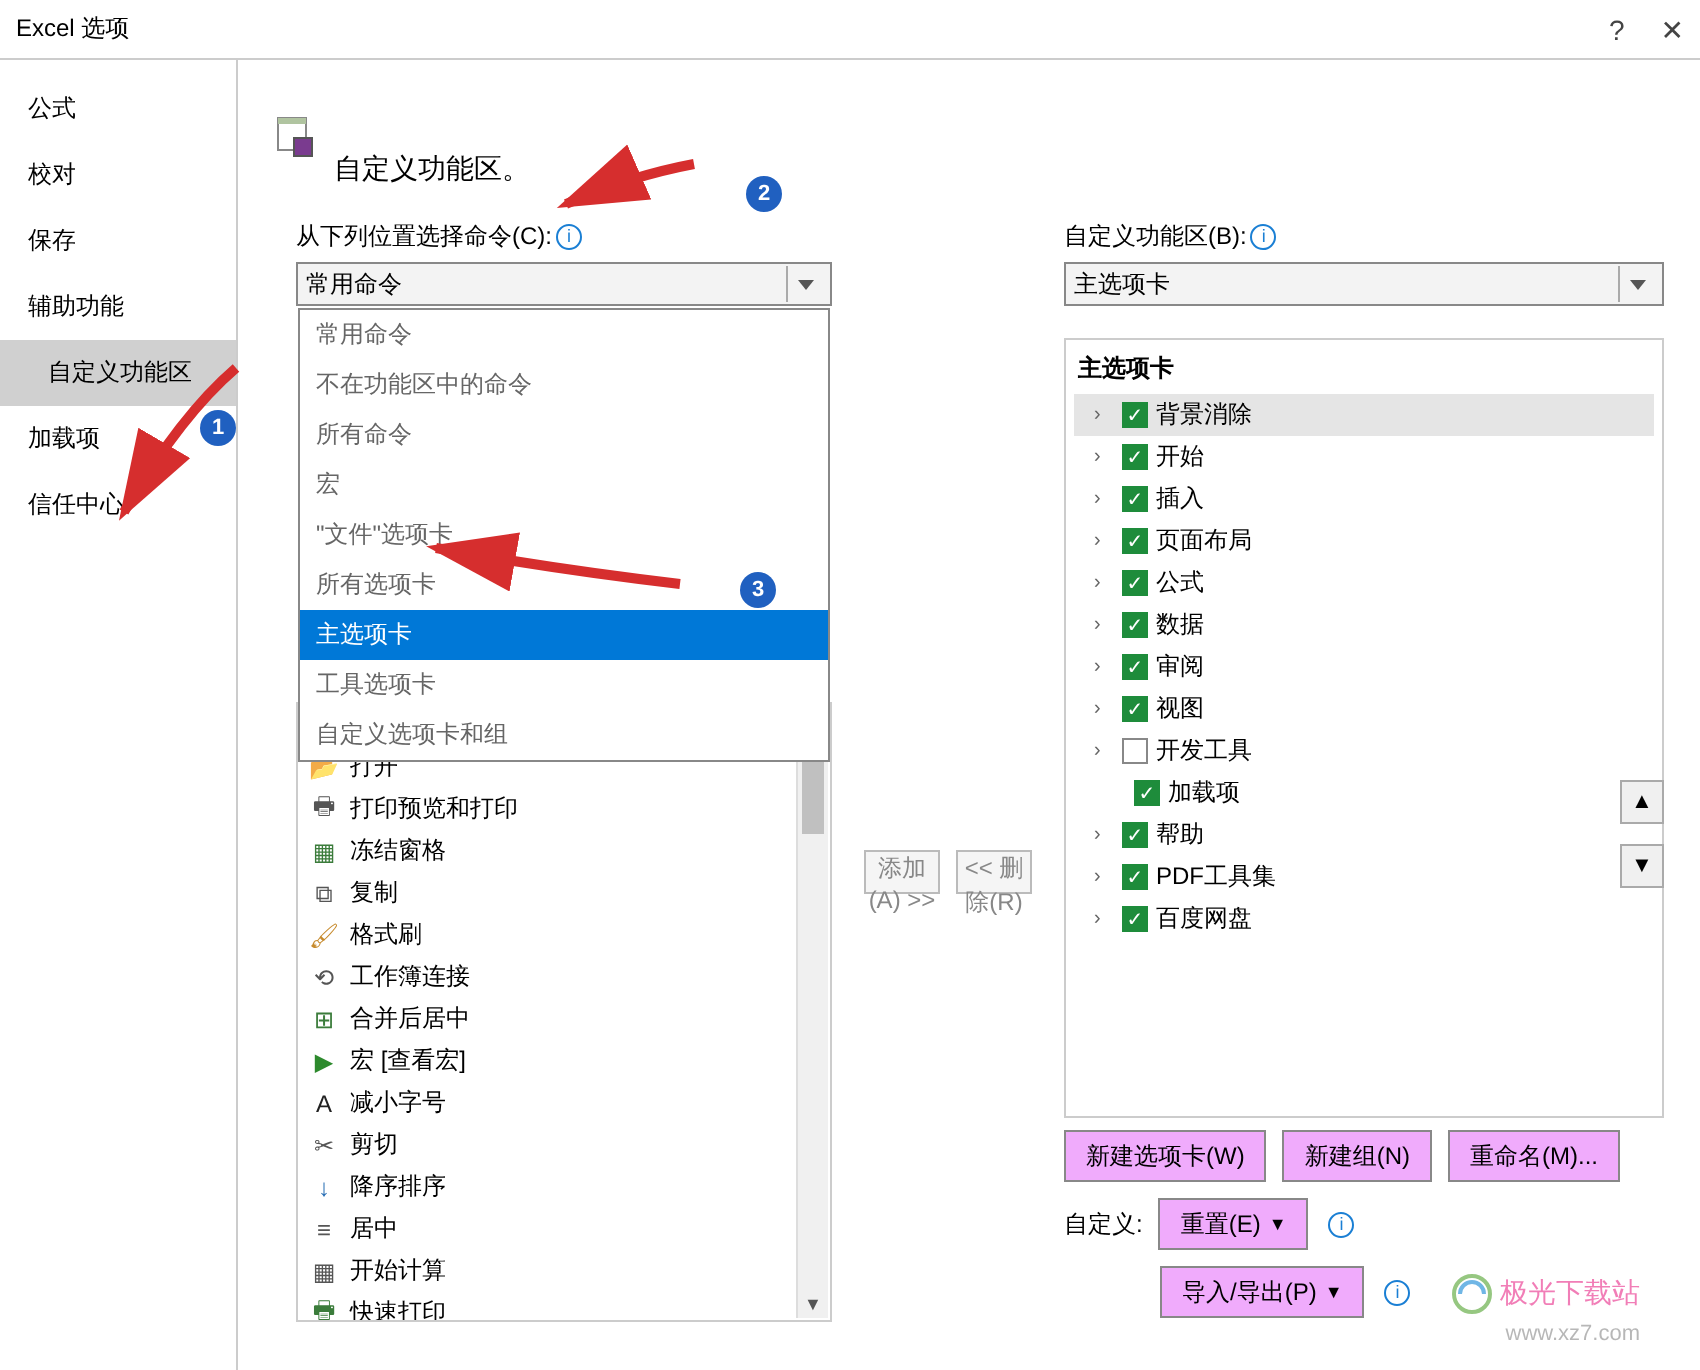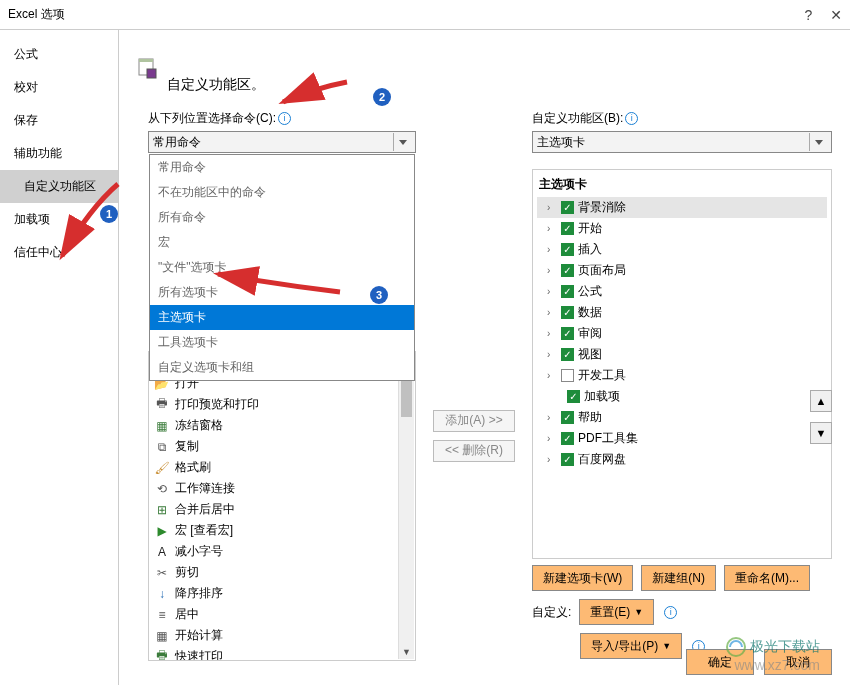--- a/index.html
+++ b/index.html
@@ -16,21 +16,21 @@
 
 .content { flex: 1; padding: 12px 18px 10px 18px; position: relative; }
 
 .header-row { display: flex; align-items: center; gap: 8px; margin-bottom: 16px; }
 .header-icon { width: 22px; height: 22px; }
 .header-title { font-size: 14px; margin-top: 34px; }
 
 .columns { display: flex; gap: 16px; margin-left: 11px; }
 
 .left-col { width: 268px; position: relative; }
-.mid-col { width: 84px; display: flex; flex-direction: column; justify-content: center; gap: 8px; align-items: center; padding-top: 100px; }
+.mid-col { width: 84px; display: flex; flex-direction: row; justify-content: center; gap: 8px; align-items: center; padding-top: 100px; }
 .right-col { width: 300px; position: relative; }
 
 .label-row { font-size: 12px; margin-bottom: 4px; display: flex; align-items: center; }
 .info-icon { display: inline-block; width: 13px; height: 13px; border: 1px solid #1a7fd4; border-radius: 50%; color: #1a7fd4; font-size: 9px; text-align: center; line-height: 11px; margin-left: 2px; }
 
 .combo { width: 100%; height: 22px; border: 1px solid #888; display: flex; align-items: center; padding: 0 4px; font-size: 12px; background: #f3f3f3; position: relative; }
 .combo .combo-arrow { margin-left: auto; width: 18px; height: 18px; display: flex; align-items: center; justify-content: center; border-left: 1px solid #aaa; }
 
 .dropdown-list { position: absolute; top: 22px; left: 0; right: 0; background: #fff; border: 1px solid #888; z-index: 10; }
 .dropdown-item { padding: 4px 8px; font-size: 12px; color: #666; }
@@ -53,30 +53,30 @@
 .tree-row.highlighted { background: #e5e5e5; }
 .chev { font-size: 10px; color: #666; width: 10px; }
 .chk { width: 13px; height: 13px; background: #1e8c3b; color: #fff; display: flex; align-items: center; justify-content: center; font-size: 10px; }
 .chk.unchecked { background: #fff; border: 1px solid #888; color: transparent; }
 .tree-indent { padding-left: 30px; }
 
 .updown-col { position: absolute; right: 18px; top: 360px; display: flex; flex-direction: column; gap: 10px; }
 .updown-btn { width: 22px; height: 22px; border: 1px solid #aaa; background: #f0f0f0; display: flex; align-items: center; justify-content: center; font-size: 11px; }
 
 .btn-row { display: flex; gap: 8px; margin-top: 6px; }
-.btn { height: 22px; padding: 12px 10px; font-size: 12px; border: 1px solid #888; background: #fdba74; display: flex; align-items: center; }
+.btn { height: 22px; padding: 12px 10px; font-size: 12px; border: 1px solid #888; background: #f0abfc; display: flex; align-items: center; }
 .btn .drop-arrow { margin-left: 4px; font-size: 9px; }
 
 .custom-row { display: flex; align-items: center; gap: 8px; font-size: 12px; margin-top: 8px; }
 
 .footer { position: absolute; bottom: 10px; right: 18px; display: flex; gap: 10px; }
 .footer .btn { min-width: 68px; justify-content: center; }
 
-.watermark { position: absolute; bottom: 28px; right: 30px; font-size: 14px; color: #0f766e; opacity: 0.7; pointer-events: none; display: flex; align-items: center; gap: 4px; }
-.watermark-sub { position: absolute; bottom: 12px; right: 30px; font-size: 14px; color: #888; opacity: 0.6; pointer-events: none; }
+.watermark { position: absolute; bottom: 28px; right: 30px; font-size: 14px; color: #ec4899; opacity: 0.7; pointer-events: none; display: flex; align-items: center; gap: 4px; }
+.watermark-sub { position: absolute; bottom: 12px; right: 30px; font-size: 11px; color: #888; opacity: 0.6; pointer-events: none; }
 
 .arrow-red { position: absolute; pointer-events: none; z-index: 50; }
 .arrow-svg { overflow: visible; }
 .num-badge { position: absolute; width: 18px; height: 18px; border-radius: 50%; background: #2060c0; color: #fff; font-size: 11px; display: flex; align-items: center; justify-content: center; z-index: 60; pointer-events: none; font-weight: bold; }
 
 .tri-down { width: 0; height: 0; border-left: 4px solid transparent; border-right: 4px solid transparent; border-top: 5px solid #555; }
 </style>
 </head>
 <body>
 
@@ -312,24 +312,20 @@
           <span class="info-icon">i</span>
         </div>
       </div>
     </div>
 
     <div class="updown-col">
       <div class="updown-btn">▲</div>
       <div class="updown-btn">▼</div>
     </div>
 
-    <div class="footer">
-      <button class="btn">确定</button>
-      <button class="btn">取消</button>
-    </div>
 
   </div>
 </div>
 
 <div class="watermark">
   <svg width="20" height="20">
       <circle cx="10" cy="10" r="9" fill="none" stroke="#6ab04c" stroke-width="2"></circle>
       <path d="M4 10 A6 6 0 0 1 16 10" fill="none" stroke="#3498db" stroke-width="2"></path>
     </svg>
   <span>极光下载站</span>

